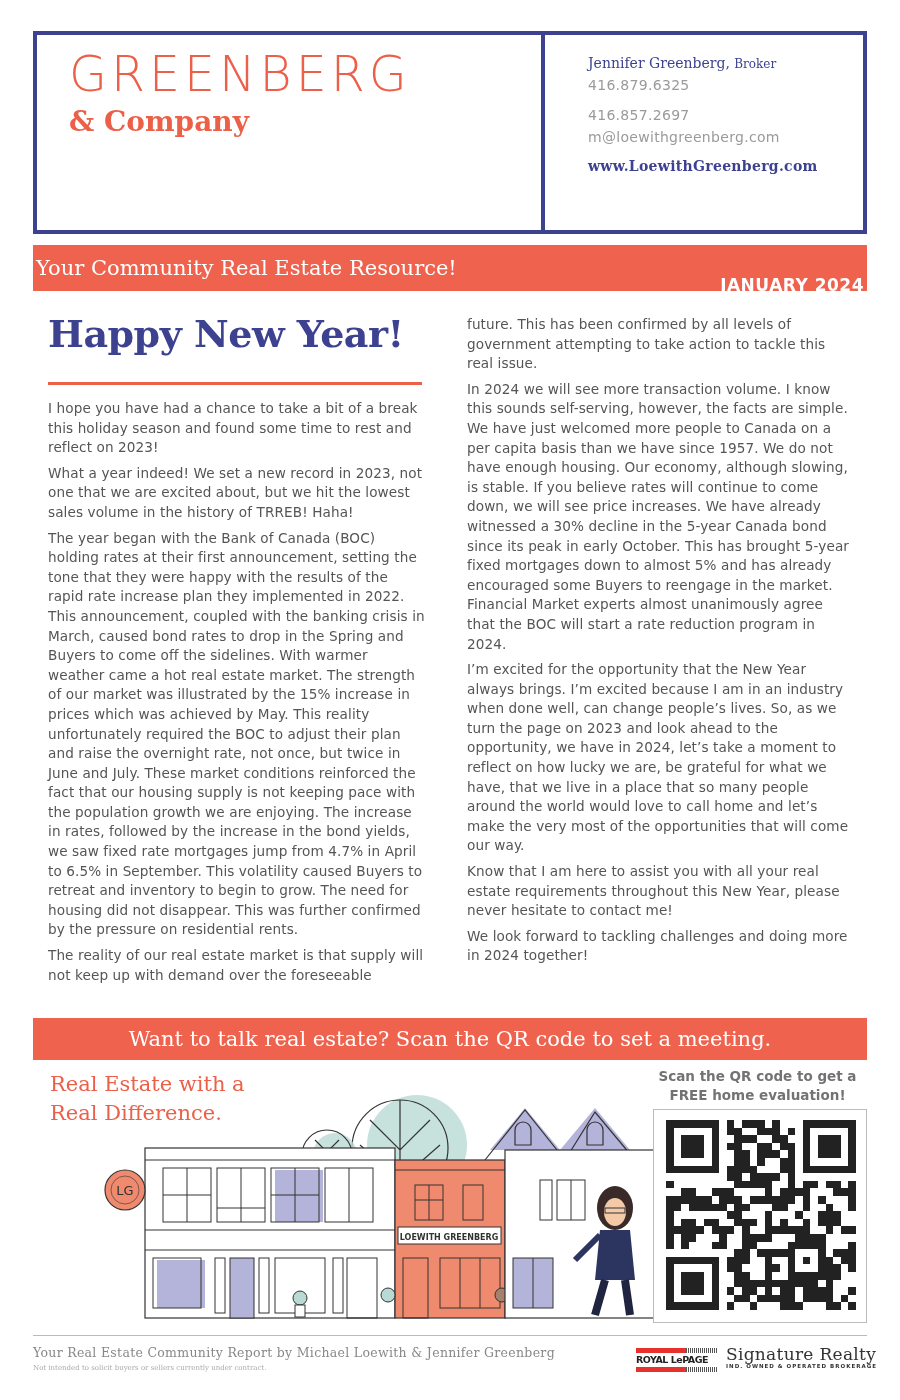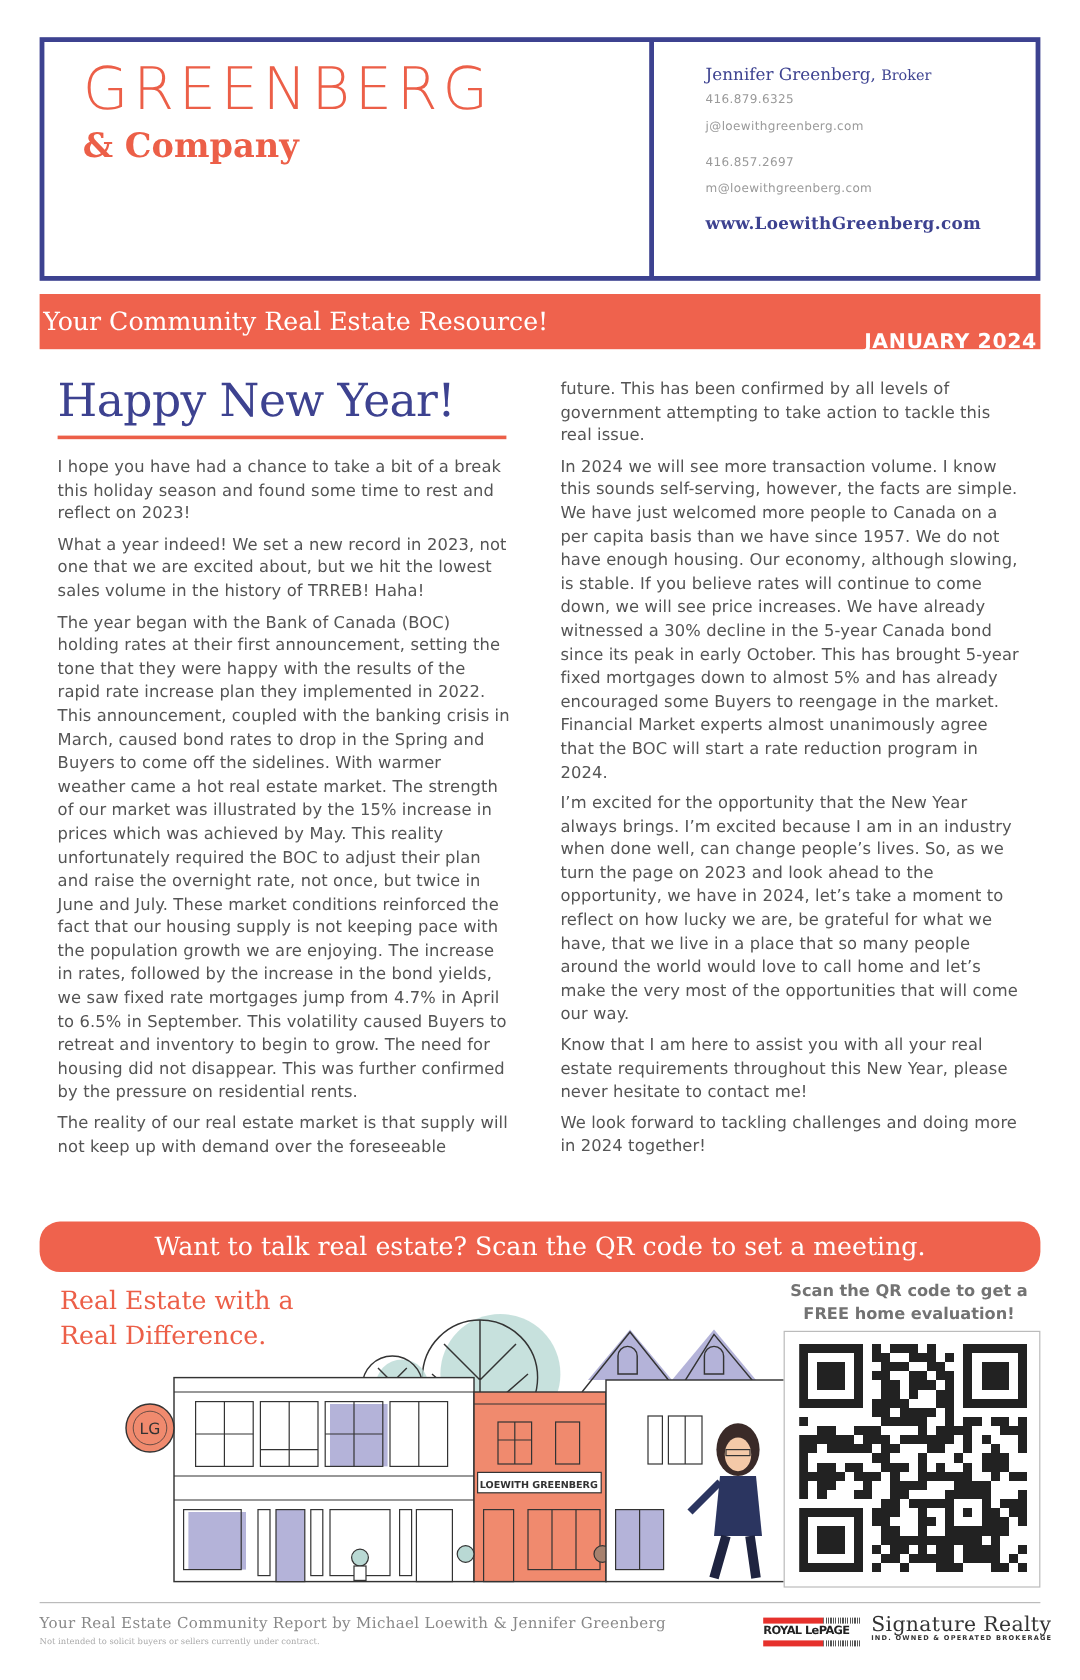--- a/index.html
+++ b/index.html
@@ -6,36 +6,36 @@
   html, body { width: 900px; height: 1400px; background: #ffffff; overflow: hidden; }
   body { position: relative; font-family: "DejaVu Sans", sans-serif; color: #555; }
 
   .header-box { position: absolute; left: 33px; top: 31px; width: 834px; height: 203px; border: 4px solid #3d4290; display: flex; }
   .header-left { width: 508px; border-right: 4px solid #3d4290; padding: 12px 0 0 32px; }
   .logo-line { font-family: "DejaVu Sans", sans-serif; font-weight: 300; color: #ec5f48; font-size: 49px; letter-spacing: 4px; line-height: 55px; }
   .logo-company { font-family: "DejaVu Serif", serif; font-weight: bold; color: #ec5f48; font-size: 28px; line-height: 40px; margin-top: 0; }
   .header-right { flex: 1; padding: 16px 0 4px 43px; }
   .contact-name { font-family: "DejaVu Serif", serif; color: #3d4290; font-size: 14px; line-height: 20px; margin-top: 2px; }
   .contact-role { font-size: 12px; }
-  .contact-line { color: #9a9a9a; font-size: 10px; line-height: 22px; letter-spacing: 0.3px; }
+  .contact-line { color: #9a9a9a; font-size: 14px; line-height: 22px; letter-spacing: 0.3px; }
   .contact-gap { height: 8px; }
   .website { font-family: "DejaVu Serif", serif; color: #3d4290; font-size: 14px; font-weight: bold; margin-top: 10px; letter-spacing: 0.3px; }
 
   .tagline-bar { position: absolute; left: 33px; top: 245px; width: 834px; height: 46px; background: #ef624d; display: flex; align-items: center; justify-content: space-between; padding: 0 3px; color: #fff; }
   .tagline-text { font-family: "DejaVu Serif", serif; font-size: 21px; }
   .tagline-date { font-family: "DejaVu Sans", sans-serif; font-size: 17px; font-weight: bold; letter-spacing: 0.5px; margin-top: 33px; }
 
   .col { position: absolute; top: 310px; font-size: 13.6px; line-height: 19.6px; color: #555; letter-spacing: 0.1px; }
   .col-left { left: 48px; width: 378px; }
   .col-right { left: 467px; width: 385px; top: 315px; }
-  .headline { font-family: "DejaVu Serif", serif; font-weight: normal; color: #3d4290; font-size: 38px; line-height: 48px; margin-bottom: 5px; white-space: nowrap; letter-spacing: -0.5px; }
+  .headline { font-family: "DejaVu Serif", serif; font-weight: bold; color: #3d4290; font-size: 38px; line-height: 48px; margin-bottom: 24px; white-space: nowrap; letter-spacing: -0.5px; }
   .headline-rule { height: 3px; background: #ec5f48; margin: 0 0 14px 0; width: 374px; }
   .para { margin-bottom: 6px; }
 
-  .cta-bar { position: absolute; left: 33px; top: 1018px; width: 834px; height: 42px; background: #ef624d; color: #fff; font-family: "DejaVu Serif", serif; font-size: 21px; display: flex; align-items: center; justify-content: center; border-radius: 17px; }
+  .cta-bar { position: absolute; left: 33px; top: 1018px; width: 834px; height: 42px; background: #ef624d; color: #fff; font-family: "DejaVu Serif", serif; font-size: 21px; display: flex; align-items: center; justify-content: center; }
 
   .slogan { position: absolute; left: 50px; top: 1070px; font-family: "DejaVu Serif", serif; color: #ec5f48; font-size: 21px; line-height: 29px; }
 
   .qr-caption { position: absolute; left: 645px; top: 1067px; width: 225px; text-align: center; color: #737373; font-size: 13.5px; font-weight: bold; line-height: 19px; }
   .qr-frame { position: absolute; left: 653px; top: 1109px; width: 214px; height: 214px; border: 1px solid #bbb; background: #fff; }
   .qr-frame svg { position: absolute; left: 12px; top: 10px; }
 
   .illustration { position: absolute; left: 95px; top: 1090px; width: 560px; height: 240px; }
 
   .footer-rule { position: absolute; left: 33px; top: 1335px; width: 834px; height: 1px; background: #bbb; }
@@ -57,21 +57,20 @@
   <div class="header-left">
     <div class="logo-line">GREENBERG</div>
     <div class="logo-company">&amp; Company</div>
   </div>
   <div class="header-right">
     <div class="contact-name">
       <span>Jennifer Greenberg,</span>
       <span class="contact-role">Broker</span>
     </div>
     <div class="contact-line">416.879.6325</div>
-    <div class="contact-line">j@loewithgreenberg.com</div>
     <div class="contact-gap"></div>
     <div class="contact-line">416.857.2697</div>
     <div class="contact-line">m@loewithgreenberg.com</div>
     <div class="website">www.LoewithGreenberg.com</div>
   </div>
 </div>
 
 <div class="tagline-bar">
   <span class="tagline-text">Your Community Real Estate Resource!</span>
   <span class="tagline-date">JANUARY 2024</span>

